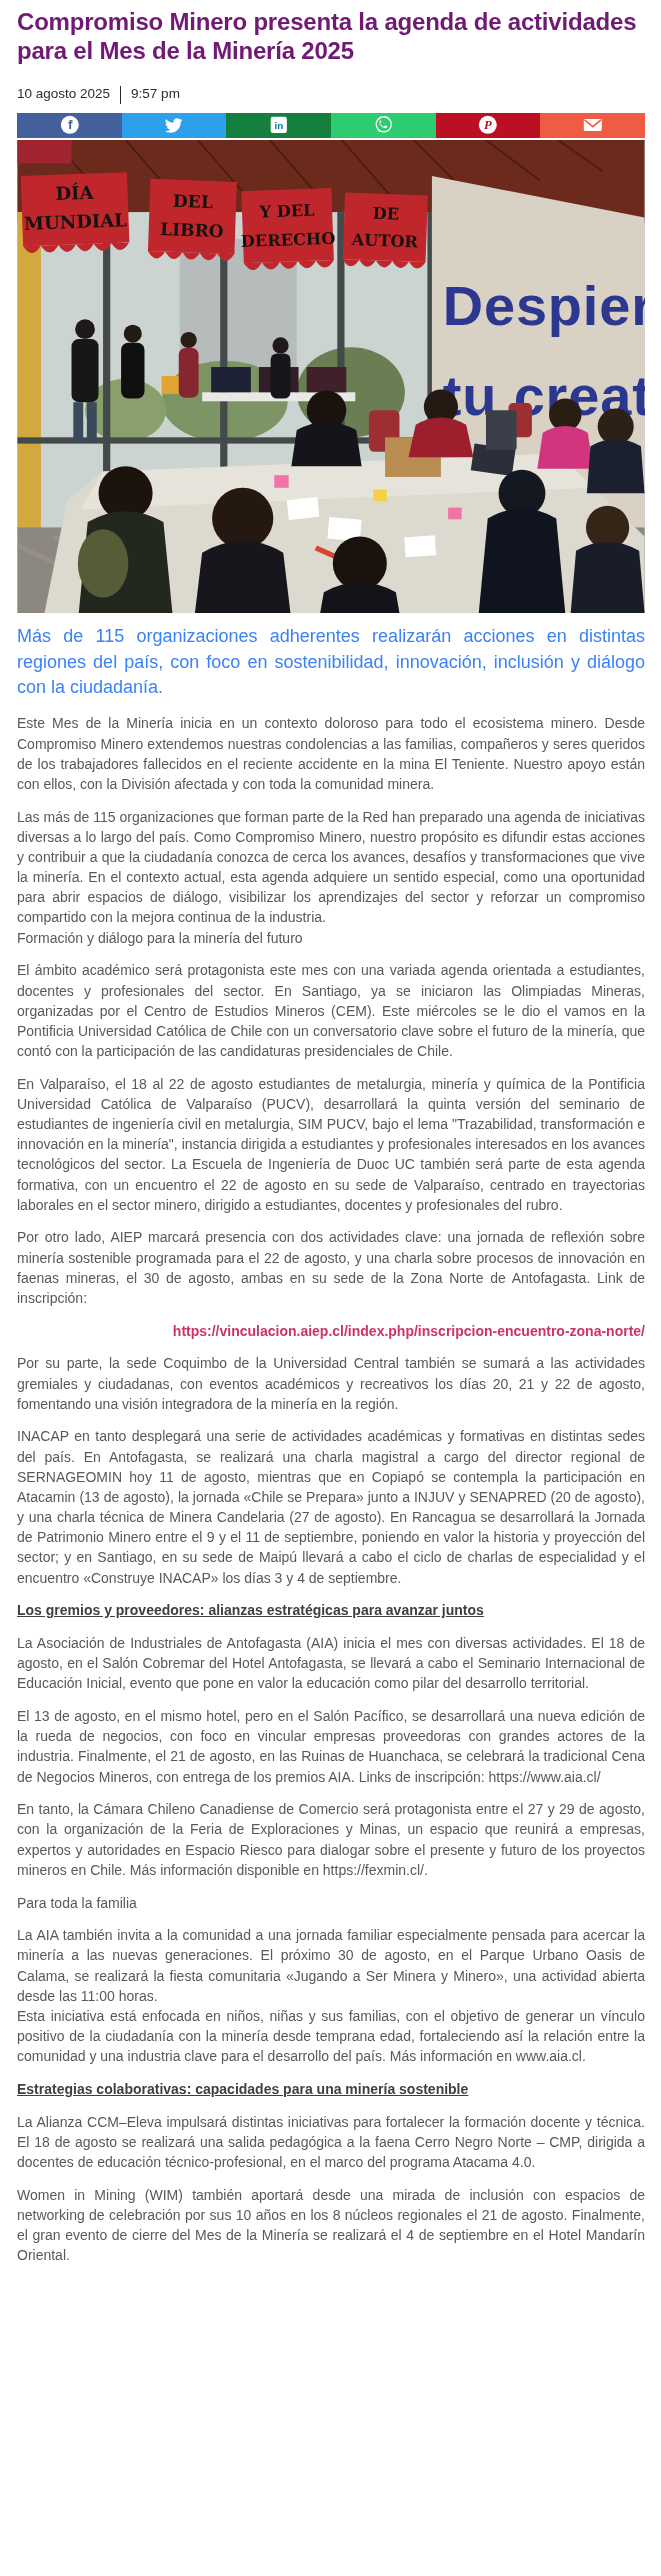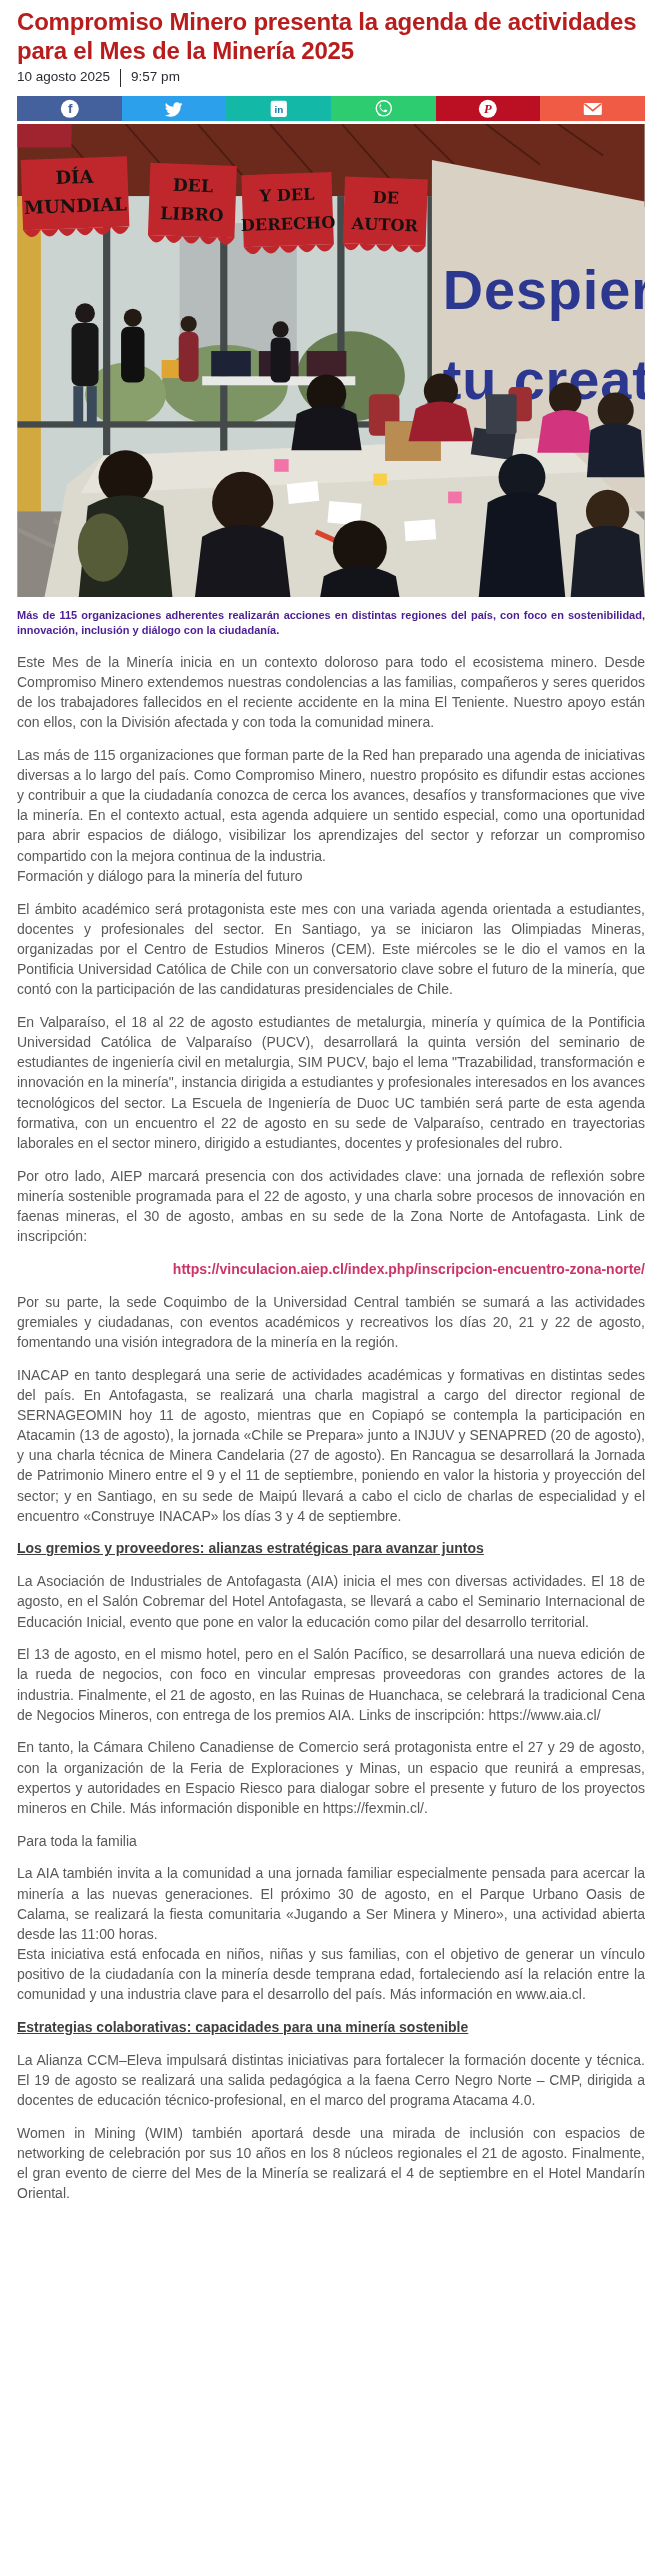--- a/index.html
+++ b/index.html
@@ -1,32 +1,32 @@
 <!DOCTYPE html>
 <html lang="es" style="font-size:14.4px"><head>
 <meta charset="utf-8">
 <style>
   html,body{margin:0;padding:0;background:#ffffff;}
   body{width:662px;font-family:"Liberation Sans","DejaVu Sans",sans-serif;-webkit-font-smoothing:antialiased;}
   .wrap{padding:7.2px 17px 27px 17px;}
   h1.title{
-    margin:0 0 3px 0;
+    margin:0 0 20px 0;
     font-size:24px;line-height:1.22;font-weight:800;
-    color:#b91c1c;letter-spacing:-0.2px;
+    color:#701a75;letter-spacing:-0.2px;
   }
   .meta{display:flex;align-items:flex-start;font-size:13.5px;color:#2b2b33;margin:3.6px 0 9px 0;}
   .meta .sep{display:inline-block;width:0;height:18px;border-left:0.9px solid #2b2b33;margin:0 10px;}
   .share-bar{display:flex;width:628px;height:25px;margin:1.8px 0 2.7px 0;}
   .share-btn{flex:1 1 0;display:flex;align-items:center;justify-content:center;border:none;padding:0;cursor:pointer;}
   .share-btn svg{display:block;}
   .hero{width:628px;height:473px;margin-top:0;overflow:hidden;background:#cdd3d1;}
   .hero svg{display:block;}
   article{margin-top:8px;}
   .para{margin:12.6px 0 0 0;font-size:14px;line-height:1.44;color:#58595b;text-align:justify;}
-  .para.lead{font-size:11px;font-weight:bold;color:#4c1d95;line-height:1.42;margin-top:10.8px;text-align:justify;}
+  .para.lead{font-size:18px;font-weight:normal;color:#3b82f6;line-height:1.42;margin-top:10.8px;text-align:justify;}
   .para.heading{font-weight:bold;color:#3f3f41;text-align:left;text-decoration:underline;}
   .para.tight{margin-top:0;}
   a.para.link{display:block;font-weight:bold;color:#cc3366;text-decoration:none;word-break:break-all;text-align:right;}
 </style>
 </head>
 <body>
 
 <div class="wrap">
 
   <h1 class="title">Compromiso Minero presenta la agenda de actividades para el Mes de la Minería 2025</h1>
@@ -44,21 +44,21 @@
         <text x="0.5" y="5" text-anchor="middle" font-family="Liberation Sans, sans-serif" font-size="15" font-weight="bold" fill="#44619d">f</text>
       </svg>
     </button>
     <button class="share-btn" aria-label="twitter" style="background: rgb(44, 160, 234);">
       <svg width="21.6" height="21.6" viewBox="-12 -12 24 24">
         <g transform="translate(-10,-9) scale(0.82)">
           <path fill="#ffffff" d="M23.954 4.569c-.885.389-1.83.654-2.825.775 1.014-.611 1.794-1.574 2.163-2.723-.951.555-2.005.959-3.127 1.184-.896-.959-2.173-1.559-3.591-1.559-2.717 0-4.92 2.203-4.92 4.917 0 .39.045.765.127 1.124C7.691 8.094 4.066 6.13 1.64 3.161c-.427.722-.666 1.561-.666 2.475 0 1.71.87 3.213 2.188 4.096-.807-.026-1.566-.248-2.228-.616v.061c0 2.385 1.693 4.374 3.946 4.827-.413.111-.849.171-1.296.171-.314 0-.615-.03-.916-.086.631 1.953 2.445 3.377 4.604 3.417-1.68 1.319-3.809 2.105-6.102 2.105-.39 0-.779-.023-1.17-.067 2.189 1.394 4.768 2.209 7.557 2.209 9.054 0 13.999-7.496 13.999-13.986 0-.209 0-.42-.015-.63.961-.689 1.8-1.56 2.46-2.548z"></path>
         </g>
       </svg>
     </button>
-    <button class="share-btn" aria-label="linkedin" style="background: #14b8a6;">
+    <button class="share-btn" aria-label="linkedin" style="background: #15803d;">
       <svg width="21.6" height="21.6" viewBox="-12 -12 24 24">
         <rect x="-9" y="-9" width="18" height="18" rx="2.5" fill="#ffffff"></rect>
         <text x="0" y="4.5" text-anchor="middle" font-family="Liberation Sans, sans-serif" font-size="11" font-weight="bold" fill="#0e76a8">in</text>
       </svg>
     </button>
     <button class="share-btn" aria-label="whatsapp" style="background: rgb(46, 204, 113);">
       <svg width="21.6" height="21.6" viewBox="-12 -12 24 24">
         <circle cx="0" cy="-0.5" r="8.4" fill="none" stroke="#ffffff" stroke-width="1.6"></circle>
         <path fill="#ffffff" d="M-7.5,4.5 L-5.2,7.9 L-3.2,6.2 Z"></path>
         <path fill="#ffffff" d="M-3.6,-4.9 c-0.9,0.5 -1.4,1.5 -1.2,2.5 c0.55,3.1 3,5.55 6.1,6.1 c1,0.2 2,-0.3 2.5,-1.2 c0.18,-0.32 0.05,-0.72 -0.27,-0.88 l-1.55,-0.78 c-0.27,-0.14 -0.6,-0.09 -0.82,0.13 l-1.1,1.1 c-2,-0.82 -3.3,-2.12 -4.2,-4.2 l1.1,-1.1 c0.22,-0.22 0.27,-0.55 0.13,-0.82 l-0.78,-1.55 c-0.16,-0.32 -0.56,-0.45 -0.88,-0.27 z"></path>
@@ -227,18 +227,18 @@
       <p class="para ">Por su parte, la sede Coquimbo de la Universidad Central también se sumará a las actividades gremiales y ciudadanas, con eventos académicos y recreativos los días 20, 21 y 22 de agosto, fomentando una visión integradora de la minería en la región.</p>
       <p class="para ">INACAP en tanto desplegará una serie de actividades académicas y formativas en distintas sedes del país. En Antofagasta, se realizará una charla magistral a cargo del director regional de SERNAGEOMIN hoy 11 de agosto, mientras que en Copiapó se contempla la participación en Atacamin (13 de agosto), la jornada «Chile se Prepara» junto a INJUV y SENAPRED (20 de agosto), y una charla técnica de Minera Candelaria (27 de agosto). En Rancagua se desarrollará la Jornada de Patrimonio Minero entre el 9 y el 11 de septiembre, poniendo en valor la historia y proyección del sector; y en Santiago, en su sede de Maipú llevará a cabo el ciclo de charlas de especialidad y el encuentro «Construye INACAP» los días 3 y 4 de septiembre.</p>
       <p class="para heading">Los gremios y proveedores: alianzas estratégicas para avanzar juntos</p>
       <p class="para ">La Asociación de Industriales de Antofagasta (AIA) inicia el mes con diversas actividades. El 18 de agosto, en el Salón Cobremar del Hotel Antofagasta, se llevará a cabo el Seminario Internacional de Educación Inicial, evento que pone en valor la educación como pilar del desarrollo territorial.</p>
       <p class="para ">El 13 de agosto, en el mismo hotel, pero en el Salón Pacífico, se desarrollará una nueva edición de la rueda de negocios, con foco en vincular empresas proveedoras con grandes actores de la industria. Finalmente, el 21 de agosto, en las Ruinas de Huanchaca, se celebrará la tradicional Cena de Negocios Mineros, con entrega de los premios AIA. Links de inscripción: https://www.aia.cl/</p>
       <p class="para ">En tanto, la Cámara Chileno Canadiense de Comercio será protagonista entre el 27 y 29 de agosto, con la organización de la Feria de Exploraciones y Minas, un espacio que reunirá a empresas, expertos y autoridades en Espacio Riesco para dialogar sobre el presente y futuro de los proyectos mineros en Chile. Más información disponible en https://fexmin.cl/.</p>
       <p class="para ">Para toda la familia</p>
       <p class="para ">La AIA también invita a la comunidad a una jornada familiar especialmente pensada para acercar la minería a las nuevas generaciones. El próximo 30 de agosto, en el Parque Urbano Oasis de Calama, se realizará la fiesta comunitaria «Jugando a Ser Minera y Minero», una actividad abierta desde las 11:00 horas.</p>
       <p class="para tight">Esta iniciativa está enfocada en niños, niñas y sus familias, con el objetivo de generar un vínculo positivo de la ciudadanía con la minería desde temprana edad, fortaleciendo así la relación entre la comunidad y una industria clave para el desarrollo del país. Más información en www.aia.cl.</p>
       <p class="para heading">Estrategias colaborativas: capacidades para una minería sostenible</p>
-      <p class="para ">La Alianza CCM–Eleva impulsará distintas iniciativas para fortalecer la formación docente y técnica. El 19 de agosto se realizará una salida pedagógica a la faena Cerro Negro Norte – CMP, dirigida a docentes de educación técnico-profesional, en el marco del programa Atacama 4.0.</p>
+      <p class="para ">La Alianza CCM–Eleva impulsará distintas iniciativas para fortalecer la formación docente y técnica. El 18 de agosto se realizará una salida pedagógica a la faena Cerro Negro Norte – CMP, dirigida a docentes de educación técnico-profesional, en el marco del programa Atacama 4.0.</p>
       <p class="para ">Women in Mining (WIM) también aportará desde una mirada de inclusión con espacios de networking de celebración por sus 10 años en los 8 núcleos regionales el 21 de agosto. Finalmente, el gran evento de cierre del Mes de la Minería se realizará el 4 de septiembre en el Hotel Mandarín Oriental.</p>
     </article>
 
 </div>
 
 
 </body></html>

